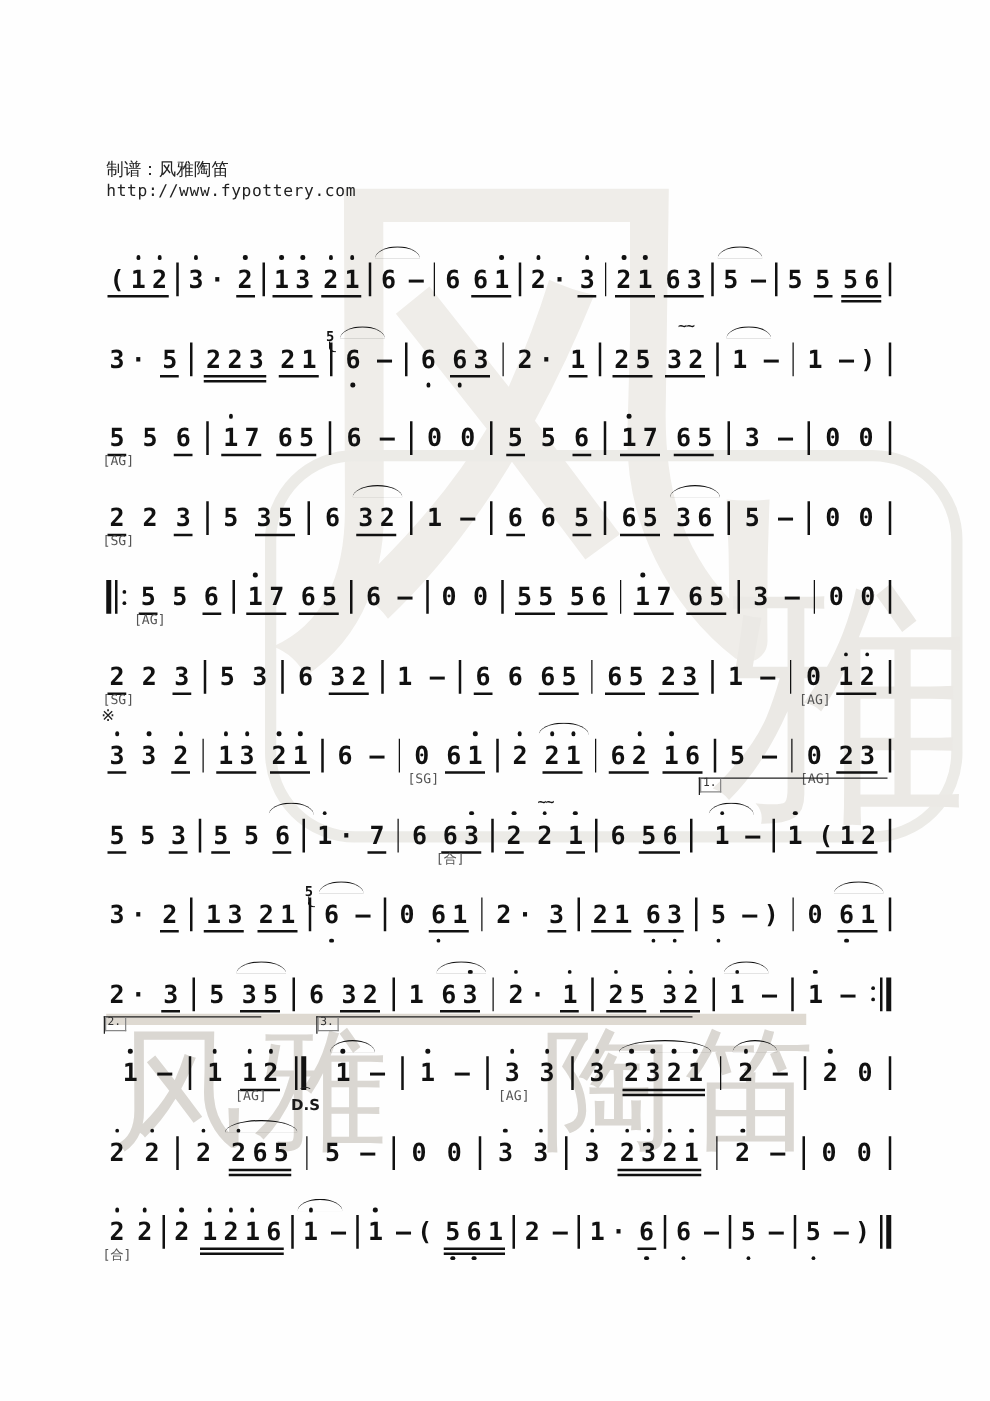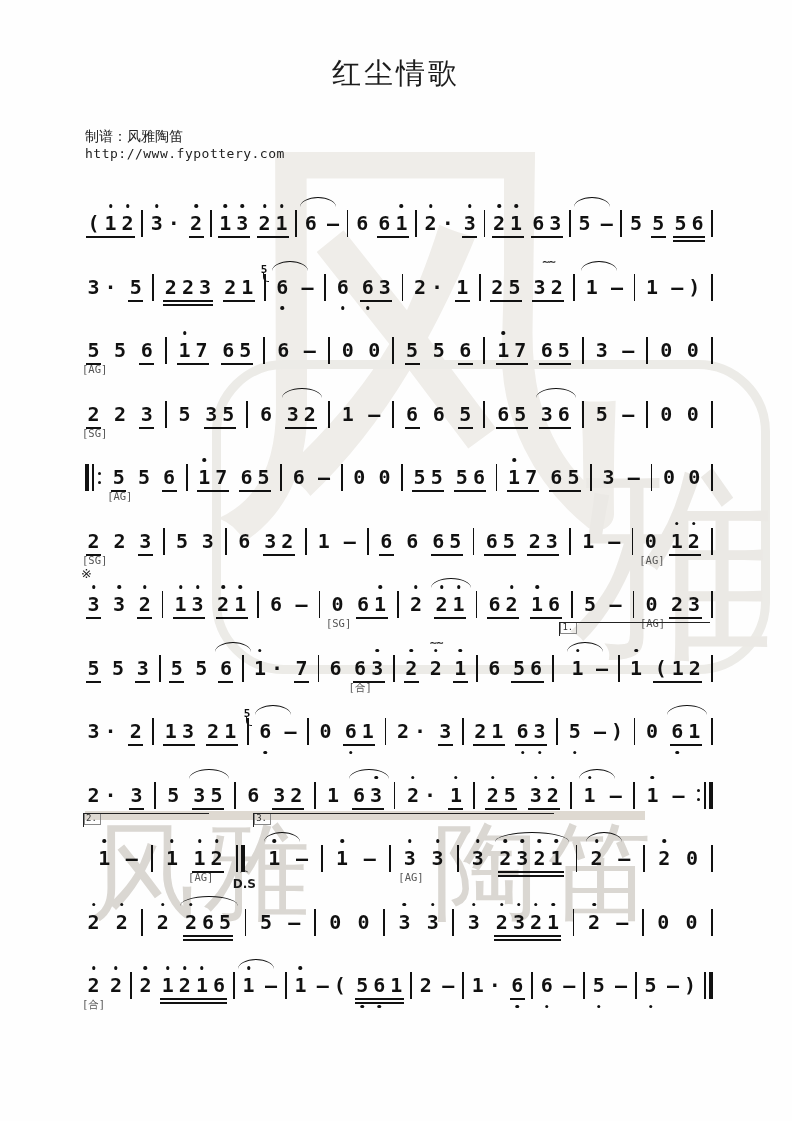--- a/index.html
+++ b/index.html
@@ -62,21 +62,20 @@
 <body>
 
 <div class="page">
 
   <div class="wm wm-feng">风</div>
   <div class="wm wm-seal"></div>
   <div class="wm wm-ya">雅</div>
   <div class="band"></div>
   <div class="wm wm-fengya">风雅　陶笛</div>
 
-  <div class="title">红尘情歌</div>
   <div class="subrow">
     <div class="credit">
       <div>制谱：风雅陶笛</div>
       <div class="crediturl">http://www.fypottery.com</div>
     </div>
   </div>
 
   <div id="score">
       <div class="music-line">
         <span class="tok">

